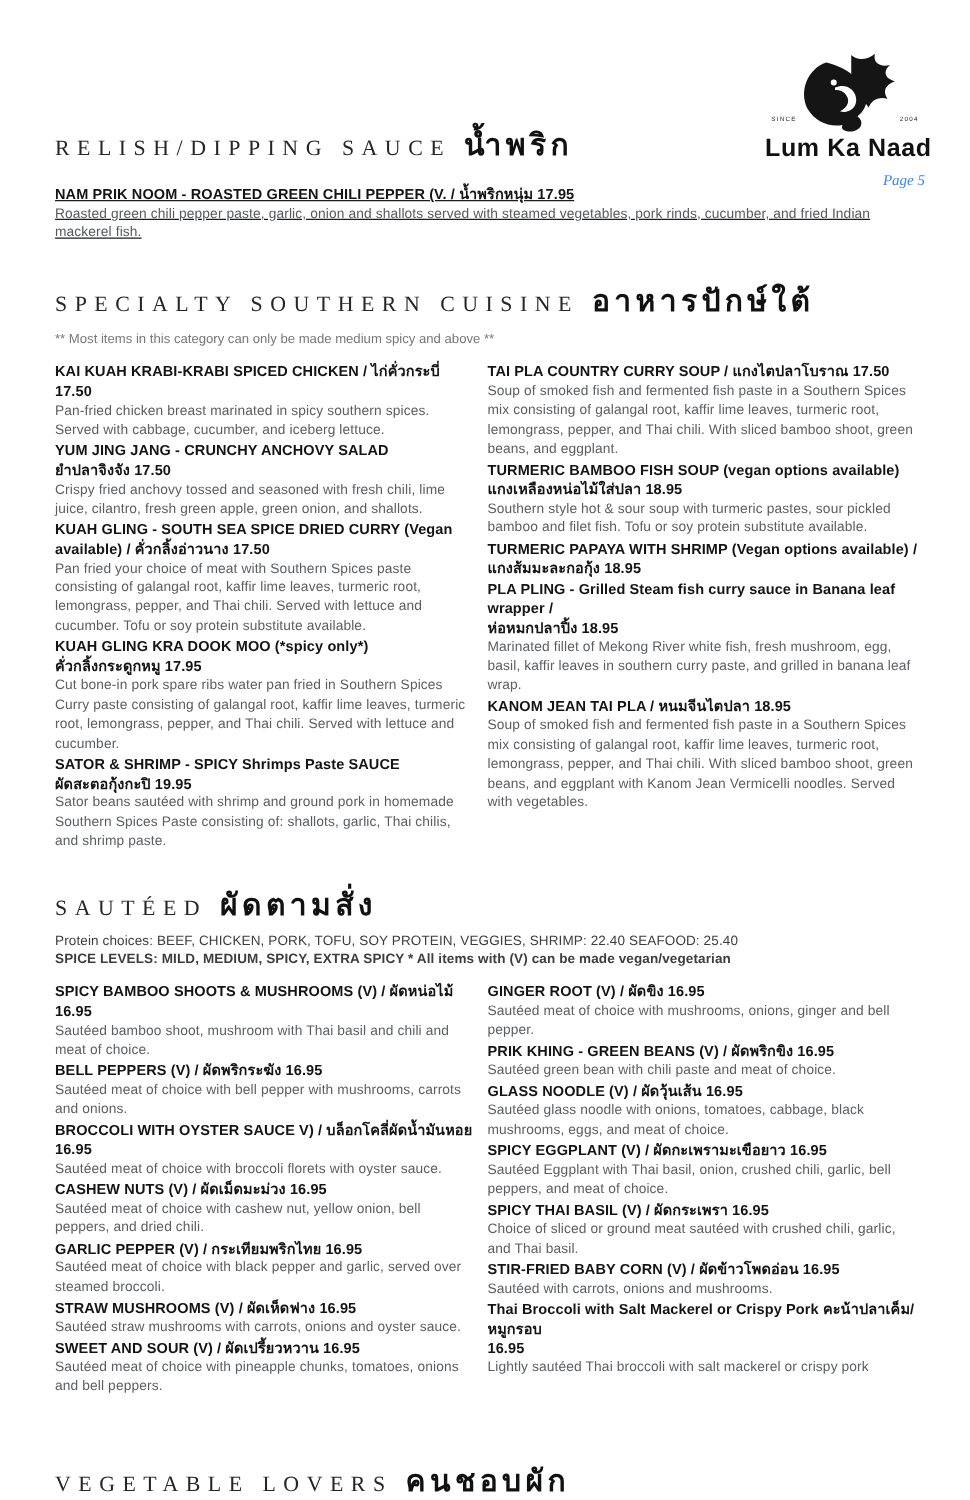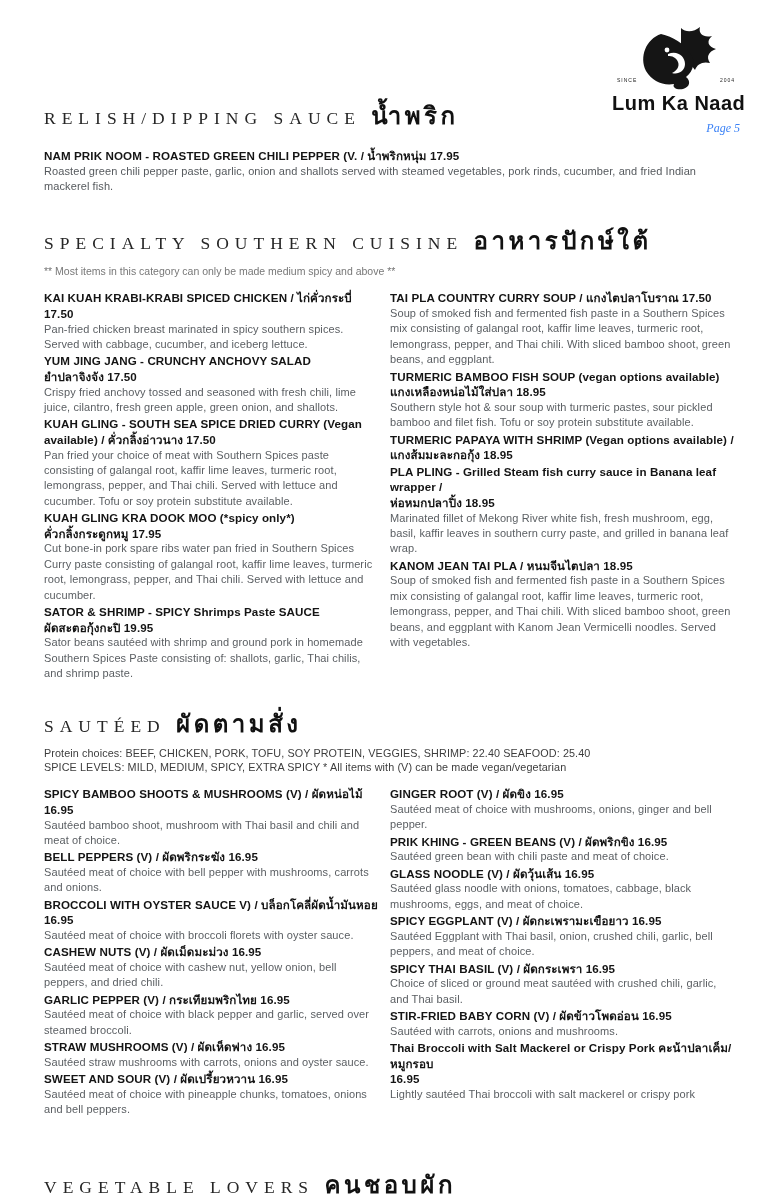--- a/index.html
+++ b/index.html
@@ -1,41 +1,41 @@
 <!DOCTYPE html>
 <html><head>
 <meta charset="utf-8">
 <style>
   * { margin: 0; padding: 0; box-sizing: border-box; }
   html, body { width: 776px; height: 1200px; background: #ffffff; overflow: hidden; }
   body { font-family: "Liberation Sans", "DejaVu Sans", sans-serif; color: #1c1c1c; position: relative; }
 
-  .logo-block { position: absolute; top: 26px; right: 34px; width: 130px; text-align: center; }
+  .logo-block { position: absolute; top: 42px; right: 34px; width: 130px; text-align: center; }
   .logo-mark { position: relative; width: 92px; height: 64px; margin: 0 auto; }
   .logo-since, .logo-year { position: absolute; bottom: 7px; font-size: 5px; letter-spacing: 1px; color: #222; }
   .logo-since { left: -14px; }
   .logo-year { right: -12px; }
   .logo-word { font-size: 20px; font-weight: bold; letter-spacing: 0.5px; color: #111; margin-top: 2px; white-space: nowrap; }
   .page-num { font-family: "Liberation Serif", serif; font-style: italic; font-size: 12px; color: #3b82f6; margin-top: 6px; text-align: right; padding-right: 2px; }
 
   .content { padding: 0 38px 0 44px; }
 
   .section-heading { font-family: "Liberation Serif", "DejaVu Serif", serif; font-size: 17.5px; font-weight: 400; color: #262626; letter-spacing: 6px; white-space: nowrap; }
   .section-heading .th { font-family: "Liberation Sans", "DejaVu Sans", sans-serif; font-weight: bold; font-size: 24px; letter-spacing: 3.5px; color: #111; }
 
   .sec-relish { margin-top: 96px; }
   .sec-specialty { margin-top: 27px; }
   .sec-sauteed { margin-top: 22px; }
   .sec-veg { margin-top: 46px; }
 
   .section-note { font-size: 10.5px; color: #777; margin-top: 5px; }
   .section-sub { font-size: 10.8px; color: #3d3d3d; margin-top: 4px; letter-spacing: 0.1px; }
-  .section-sub + .section-sub { margin-top: 2px; }
-
-  .items { margin-top: 13px; }
+  .section-sub + .section-sub { margin-top: 2px; font-weight: bold; }
+
+  .items { margin-top: 13px; text-decoration: underline; }
   .cols { display: grid; grid-template-columns: 336px 1fr; column-gap: 10px; margin-top: 13px; }
 
   .item { margin-bottom: 1px; }
   .item-title { font-size: 11.6px; font-weight: bold; color: #141414; line-height: 15.6px; white-space: pre-line; letter-spacing: 0.1px; }
   .item-desc { font-size: 11px; color: #5a5e62; line-height: 15.4px; letter-spacing: 0.1px; }
 
   .sec-relish .item-desc { color: #55595d; }
 </style>
 </head>
 <body>

